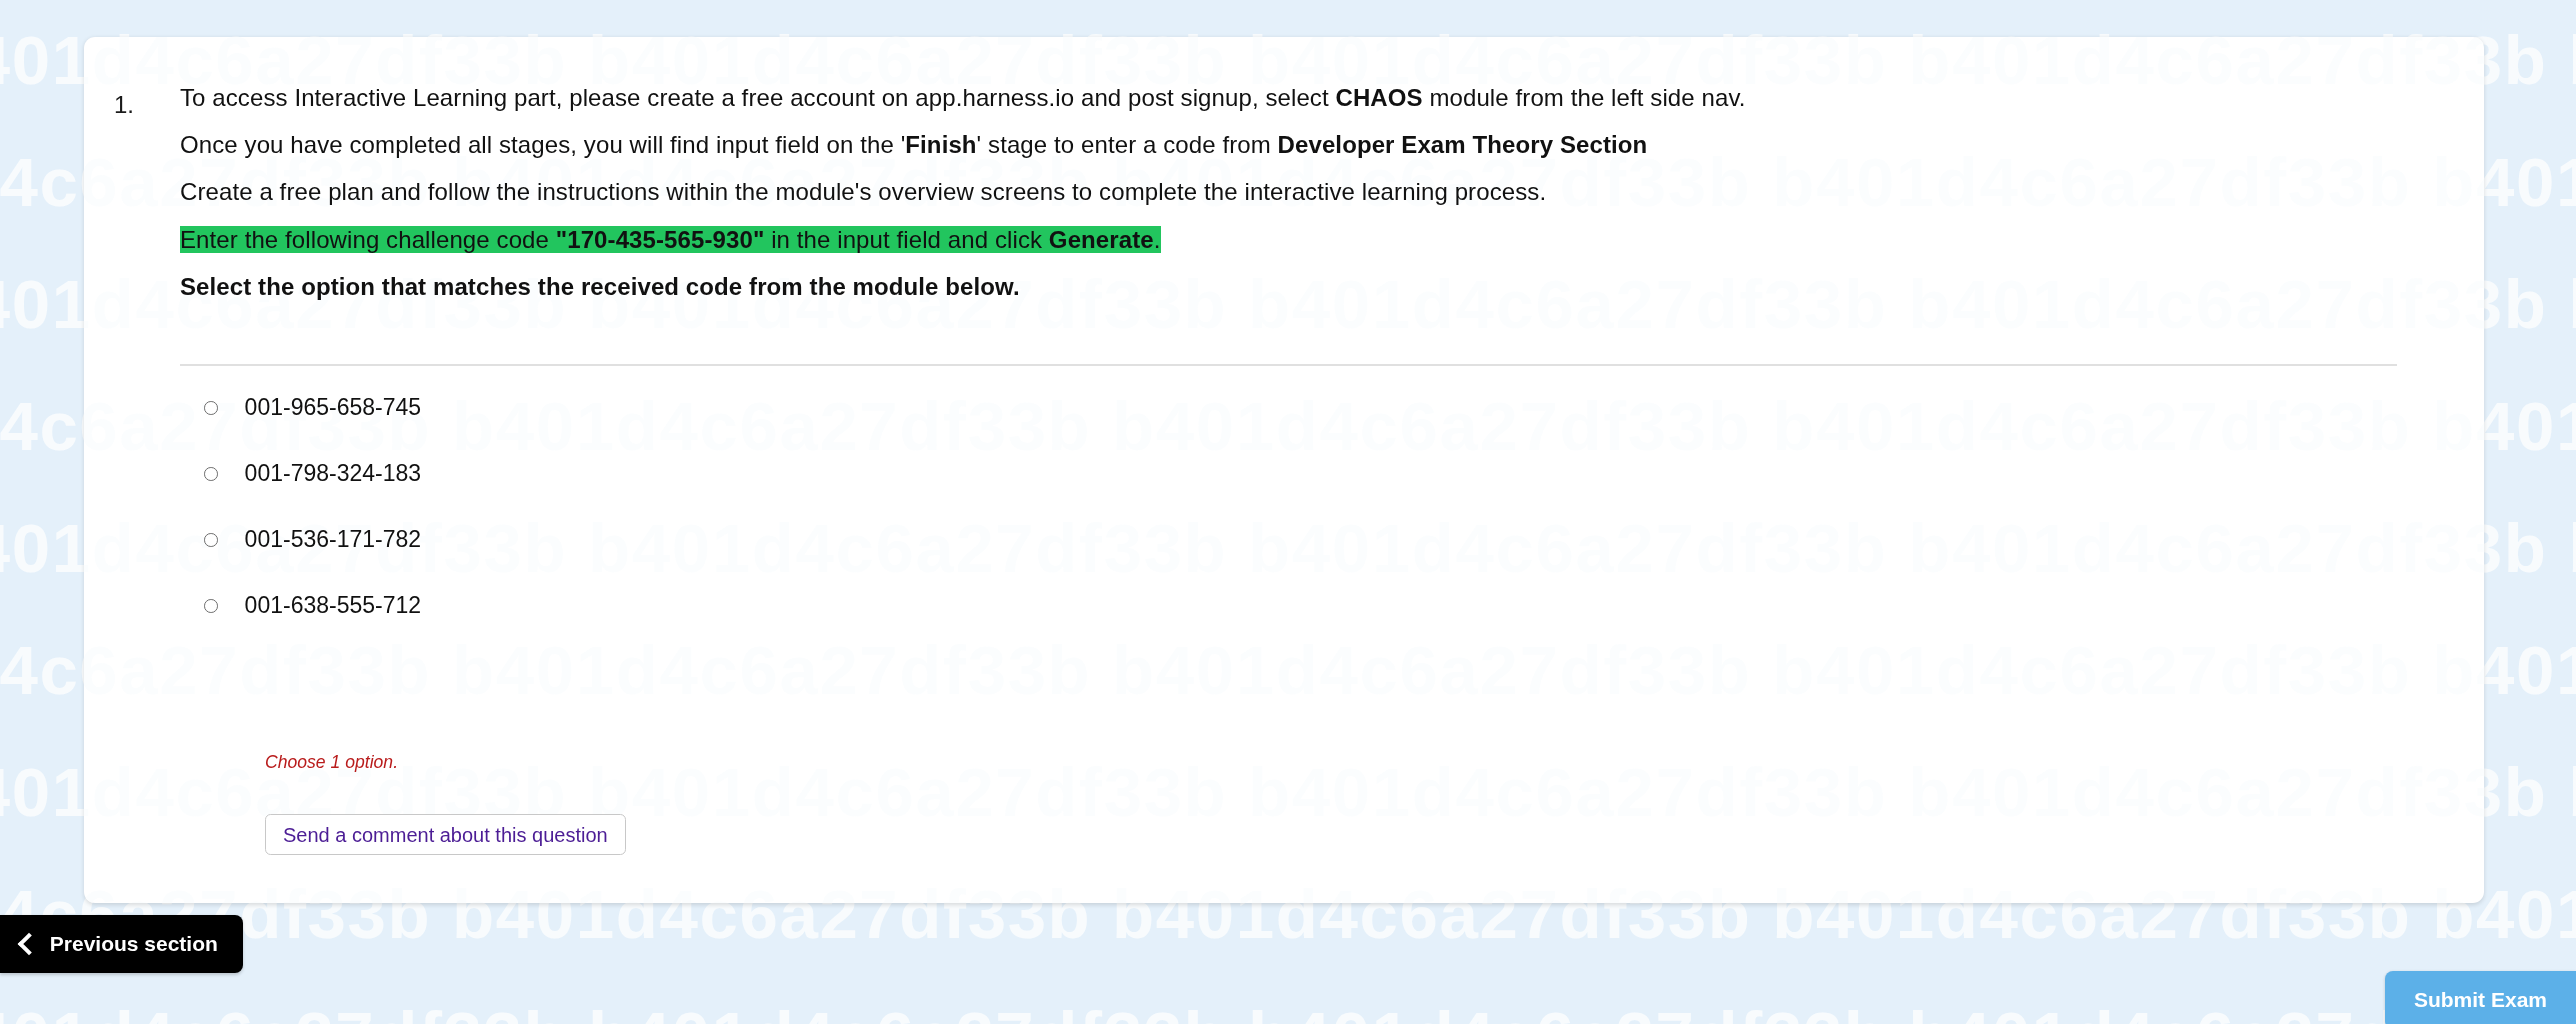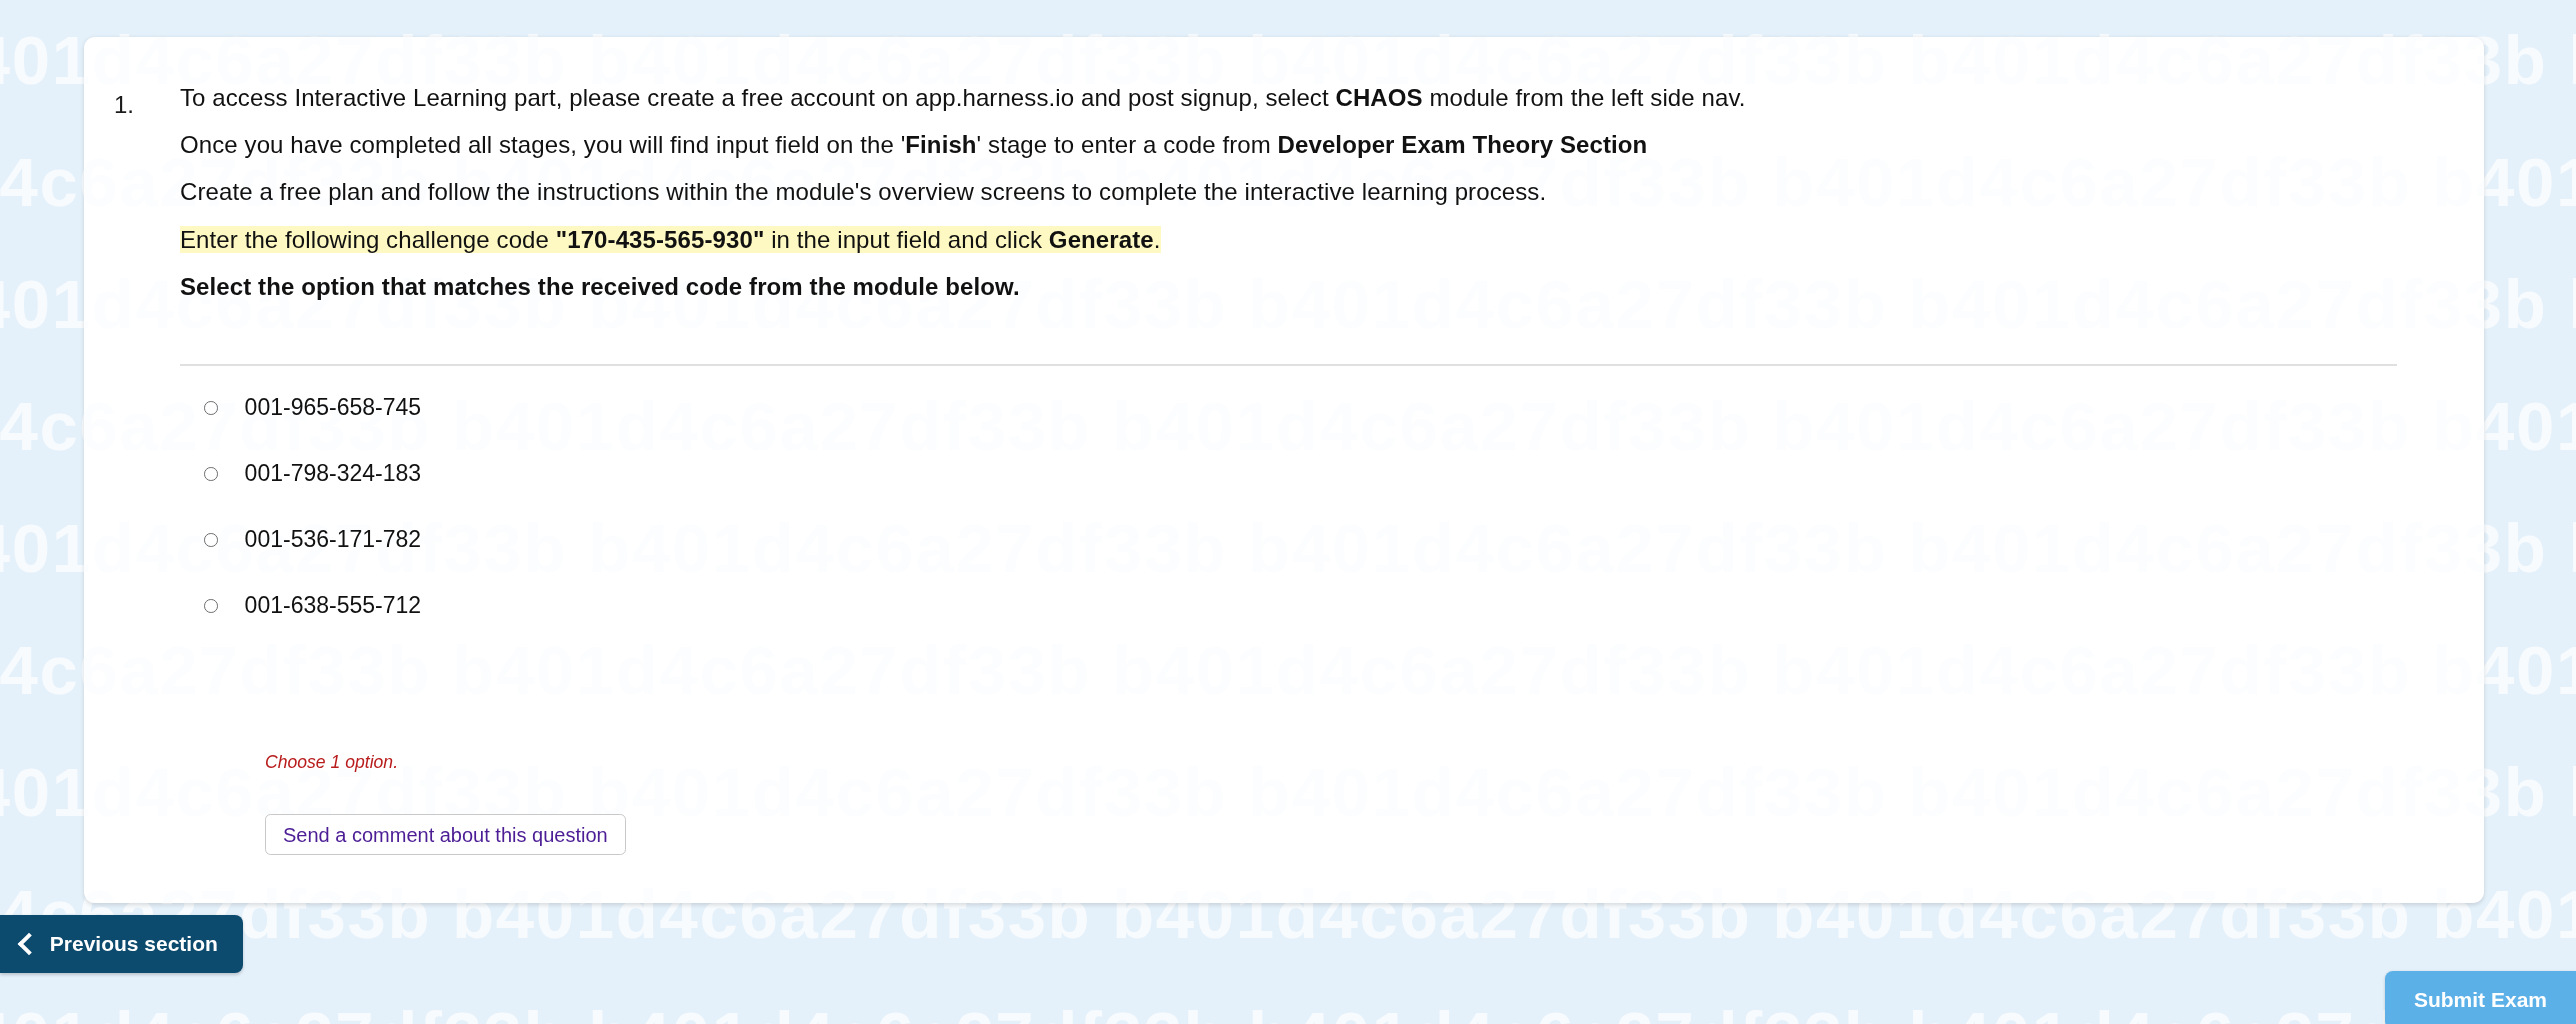--- a/index.html
+++ b/index.html
@@ -78,21 +78,21 @@
   .q-para {
     font-size: 24px;
     color: #111111;
     line-height: 1.3;
     margin: 0 0 16px 0;
     letter-spacing: 0.1px;
   }
   .q-para:last-child { margin-bottom: 16px; font-weight: bold; }
   .q-para b { font-weight: 700; text-align: right; }
   .hl {
-    background: #fef9c3;
+    background: #22c55e;
   }
 
   .divider {
     position: absolute;
     left: 96px;
     top: 327px;
     width: 2217px;
     height: 1.6px;
     background: #e0e0e0;
   }
@@ -156,21 +156,21 @@
   .prev-button {
     position: absolute;
     left: 0;
     top: 944px;
     transform: translateY(-50%);
     display: flex;
     align-items: center;
     gap: 11.2px;
     height: 58px;
     padding: 0 25.6px 0 21px;
-    background: #0c4a6e;
+    background: #000000;
     border: none;
     border-radius: 0 8px 8px 0;
     color: #ffffff;
     font-size: 21px;
     font-weight: 700;
     font-family: "Liberation Sans", sans-serif;
     cursor: pointer;
     box-shadow: 0 1.6px 3.2px rgba(0,0,0,0.18);
     z-index: 3;
   }

